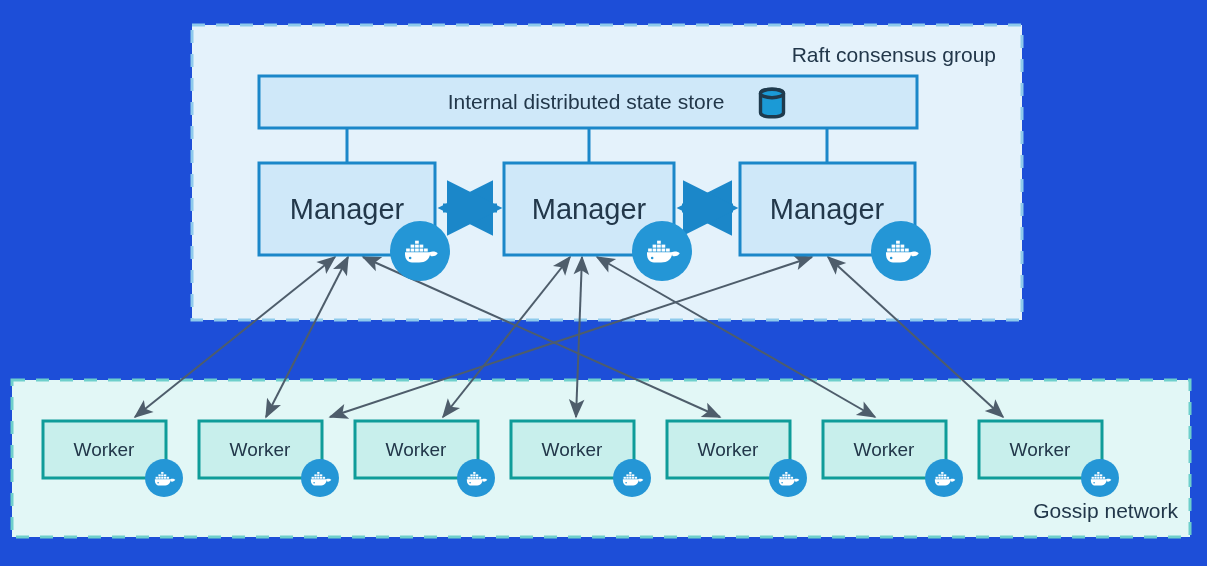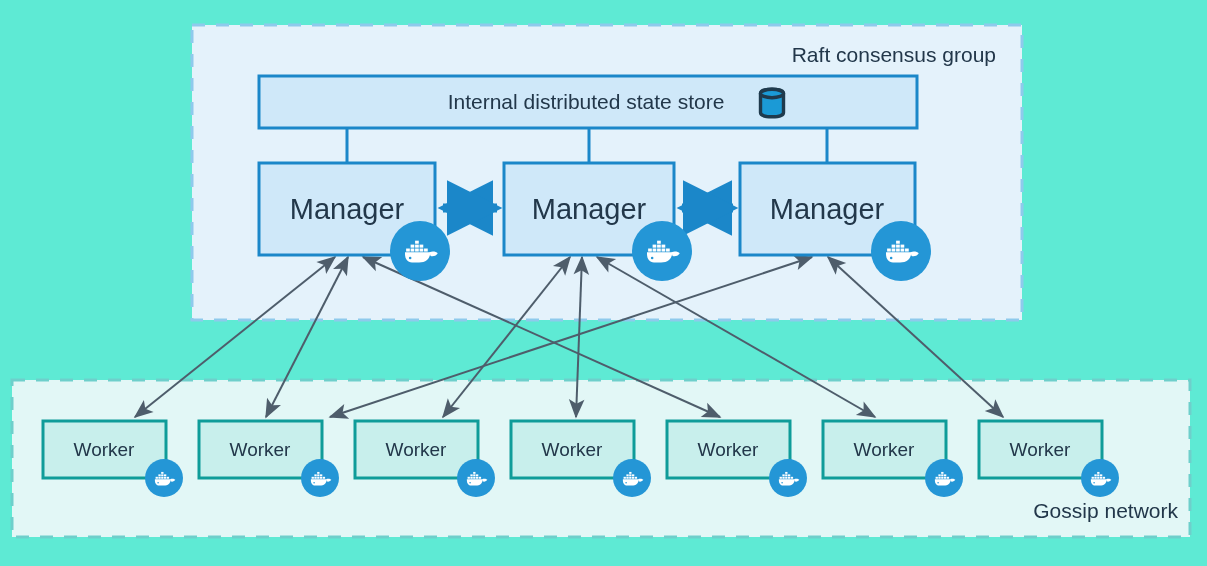--- a/index.html
+++ b/index.html
@@ -7,21 +7,21 @@
     padding: 0;
     background: #ffffff;
   }
   body {
     font-family: "Liberation Sans", sans-serif;
   }
   #canvas {
     position: relative;
     width: 1207px;
     height: 566px;
-    background: #5eead4;
+    background: #1d4ed8;
     overflow: hidden;
   }
   #diagram-svg {
     position: absolute;
     left: 0;
     top: 0;
     width: 1207px;
     height: 566px;
   }
   .zone-label {

